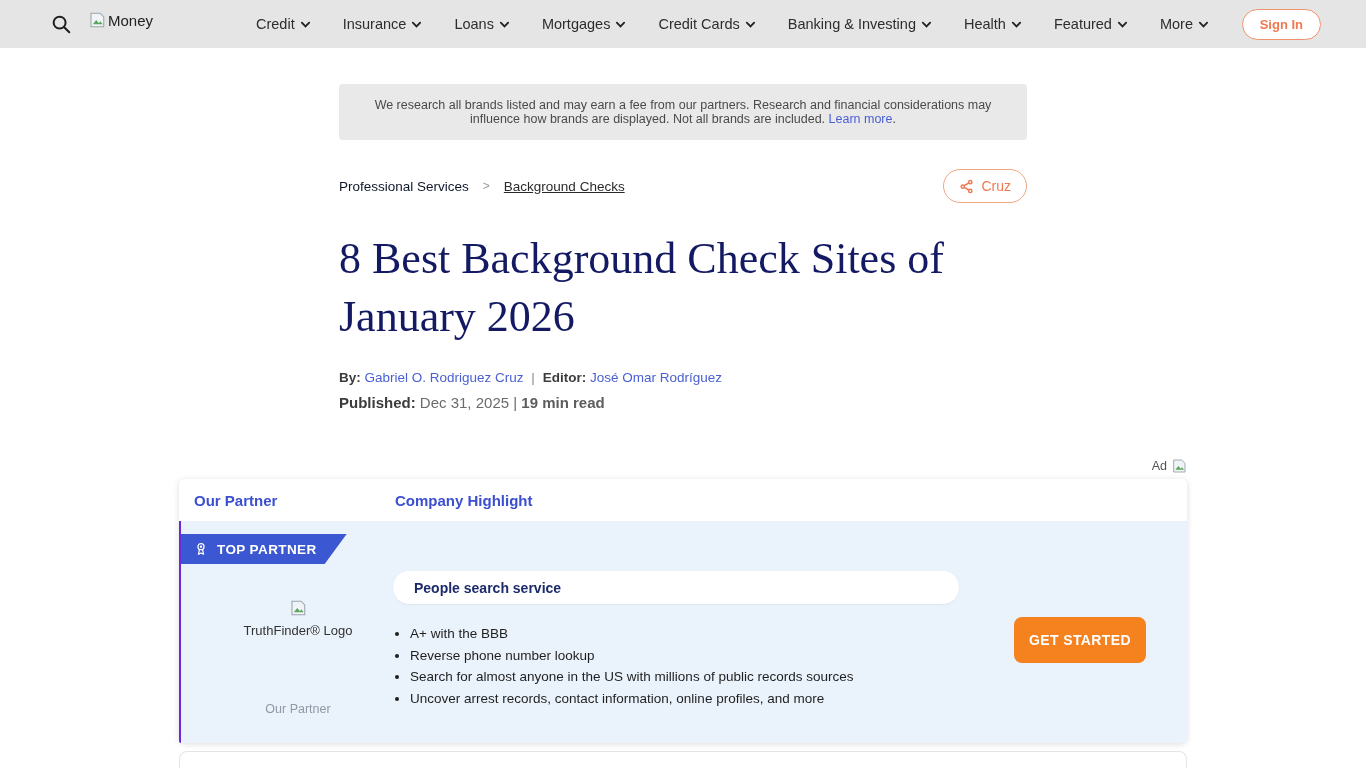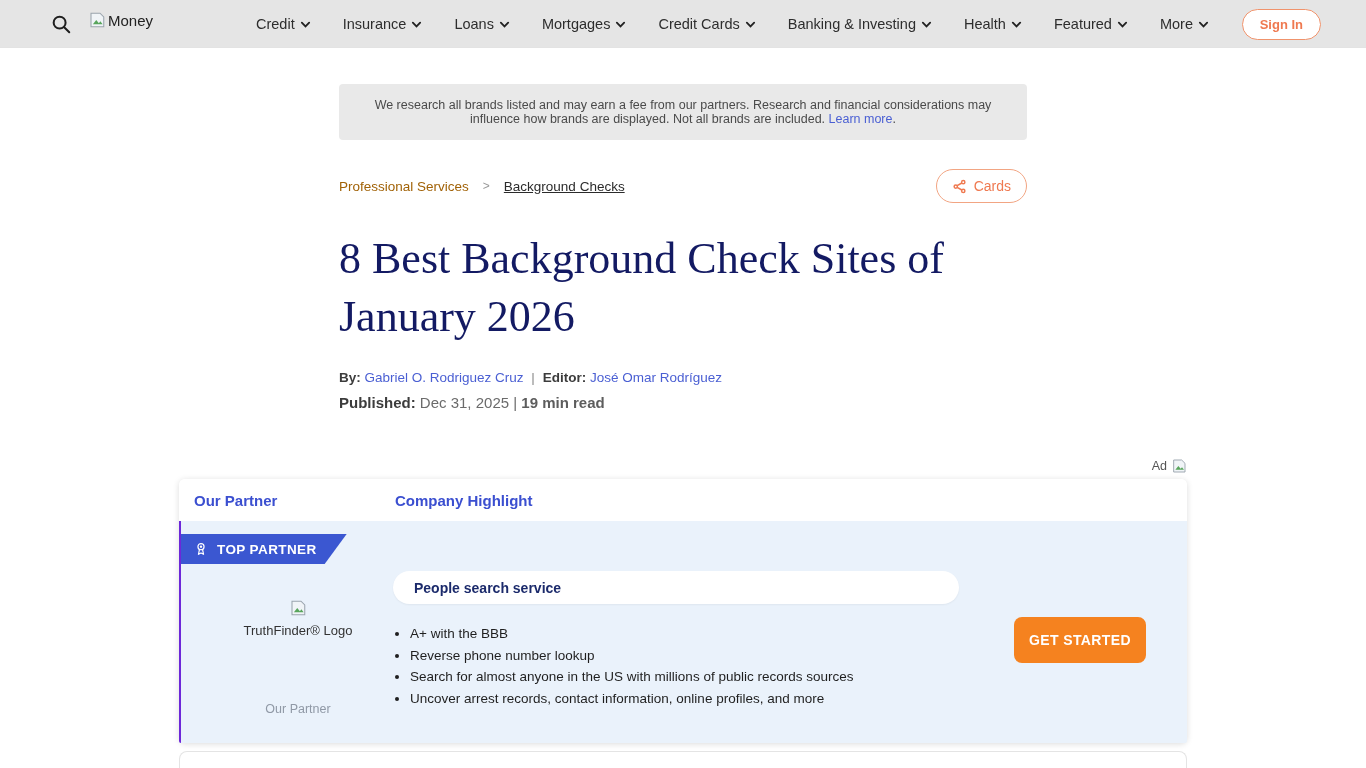--- a/index.html
+++ b/index.html
@@ -21,21 +21,21 @@
 
   
   .col { width: 688px; margin: 0 auto; }
 
   .disclaimer { margin-top: 36px; background: #e9e9e9; border-radius: 4px; padding: 14px 24px;
     font-size: 12.5px; line-height: 14px; color: #4a4a4a; text-align: center; }
   .disclaimer a { color: #4a5fd3; text-decoration: none; }
 
   .crumb-row { margin-top: 28px; display: flex; align-items: center; justify-content: space-between; height: 36px; }
   .crumbs { display: flex; align-items: center; gap: 14px; font-size: 13.5px; }
-  .crumb-parent { color: #a16207; text-decoration: none; }
+  .crumb-parent { color: #0f172a; text-decoration: none; }
   .crumb-sep { color: #9a9a9a; font-size: 12px; }
   .crumb-current { color: #2b2b2b; text-decoration: underline; }
   .share-btn { display: flex; align-items: center; gap: 7px; padding: 8px 15px; background: #fff;
     border: 1px solid #f2a583; border-radius: 999px; color: #ef7950; font-size: 14px; cursor: pointer; }
 
   .title { margin-top: 26px; font-family: "Liberation Serif", "DejaVu Serif", serif;
     font-size: 44px; line-height: 58px; font-weight: 400; color: #131a63; }
 
   .byline { margin-top: 24px; font-size: 13.5px; color: #3c3c3c; }
   .byline .lbl { font-weight: 700; color: #3c3c3c; }
@@ -192,21 +192,21 @@
     <button class="share-btn">
       <span>
         <svg width="15" height="15" viewBox="0 0 24 24" fill="none" stroke="#ef7950" stroke-width="2.4">
           <circle cx="18" cy="5" r="2.6"></circle>
             <circle cx="6" cy="12" r="2.6"></circle>
             <circle cx="18" cy="19" r="2.6"></circle>
           <line x1="8.3" y1="10.7" x2="15.7" y2="6.4"></line>
             <line x1="8.3" y1="13.3" x2="15.7" y2="17.6"></line>
         </svg>
       </span>
-      <span>Cards</span>
+      <span>Cruz</span>
     </button>
   </div>
 
   <h1 class="title">8 Best Background Check Sites of January 2026</h1>
 
   <div class="byline">
     <span class="lbl">By:</span>
     <a href="#">Gabriel O. Rodriguez Cruz</a>
     <span class="sep">|</span>
     <span class="lbl">Editor:</span>

